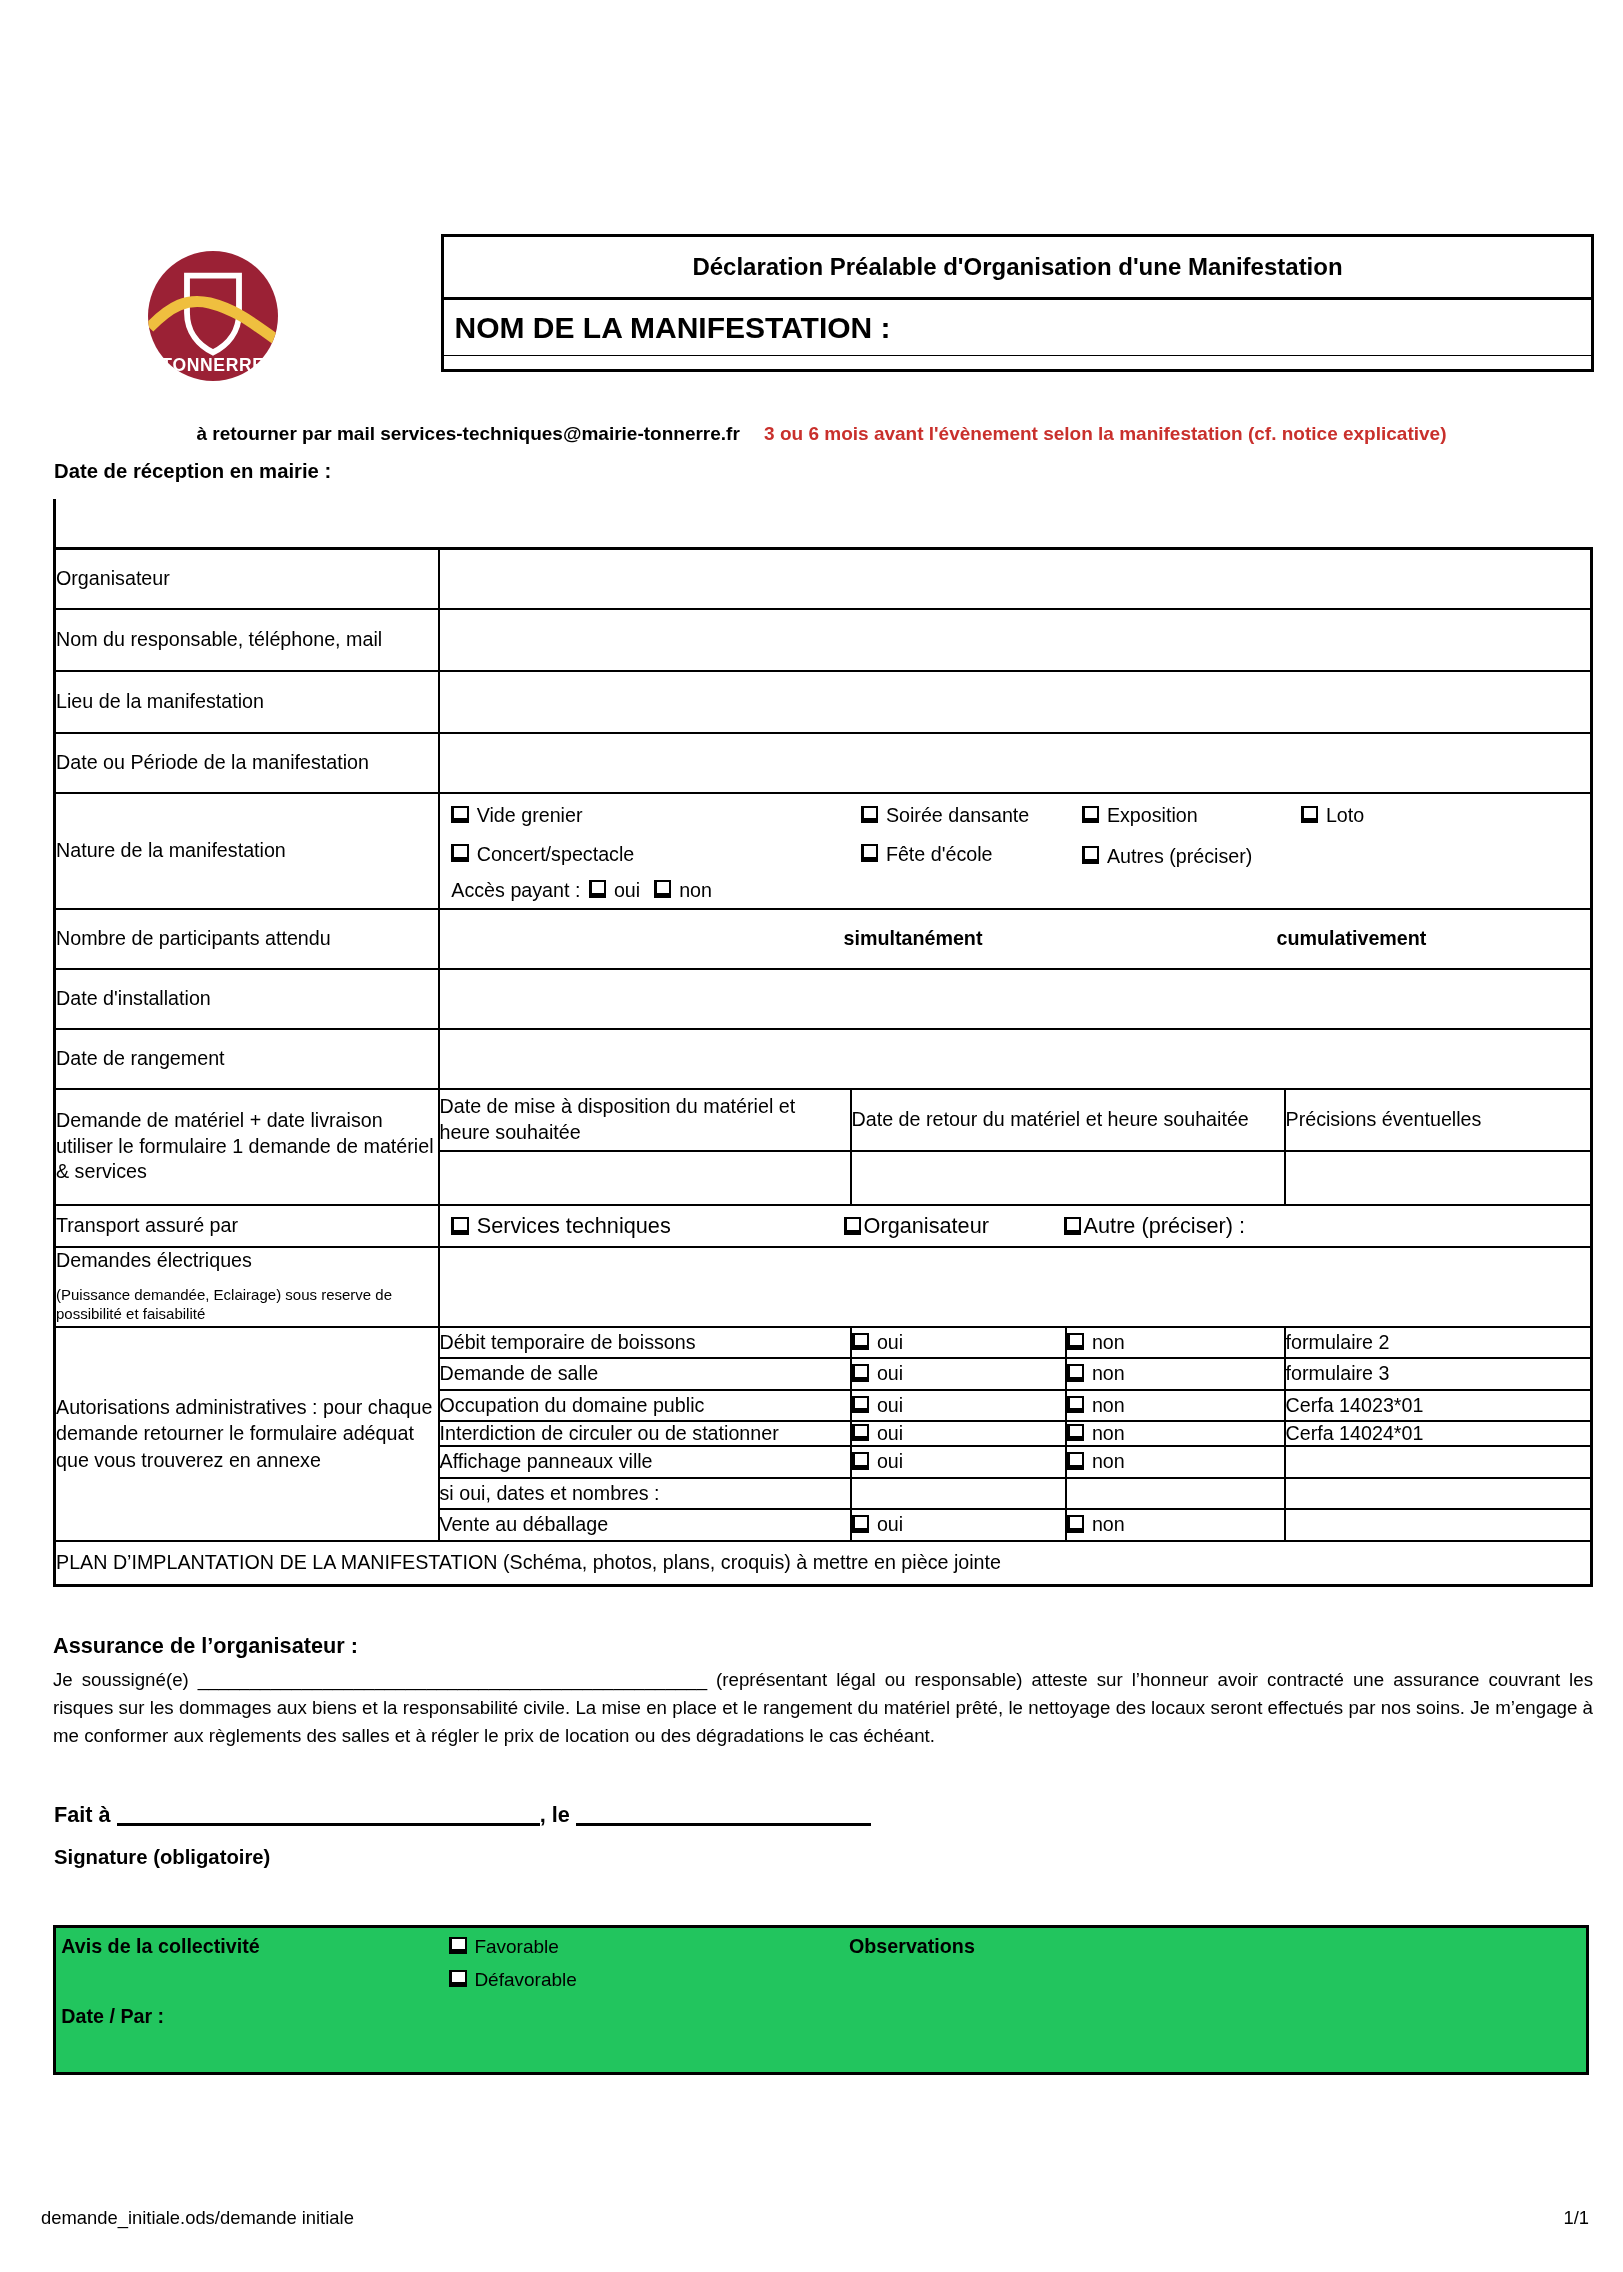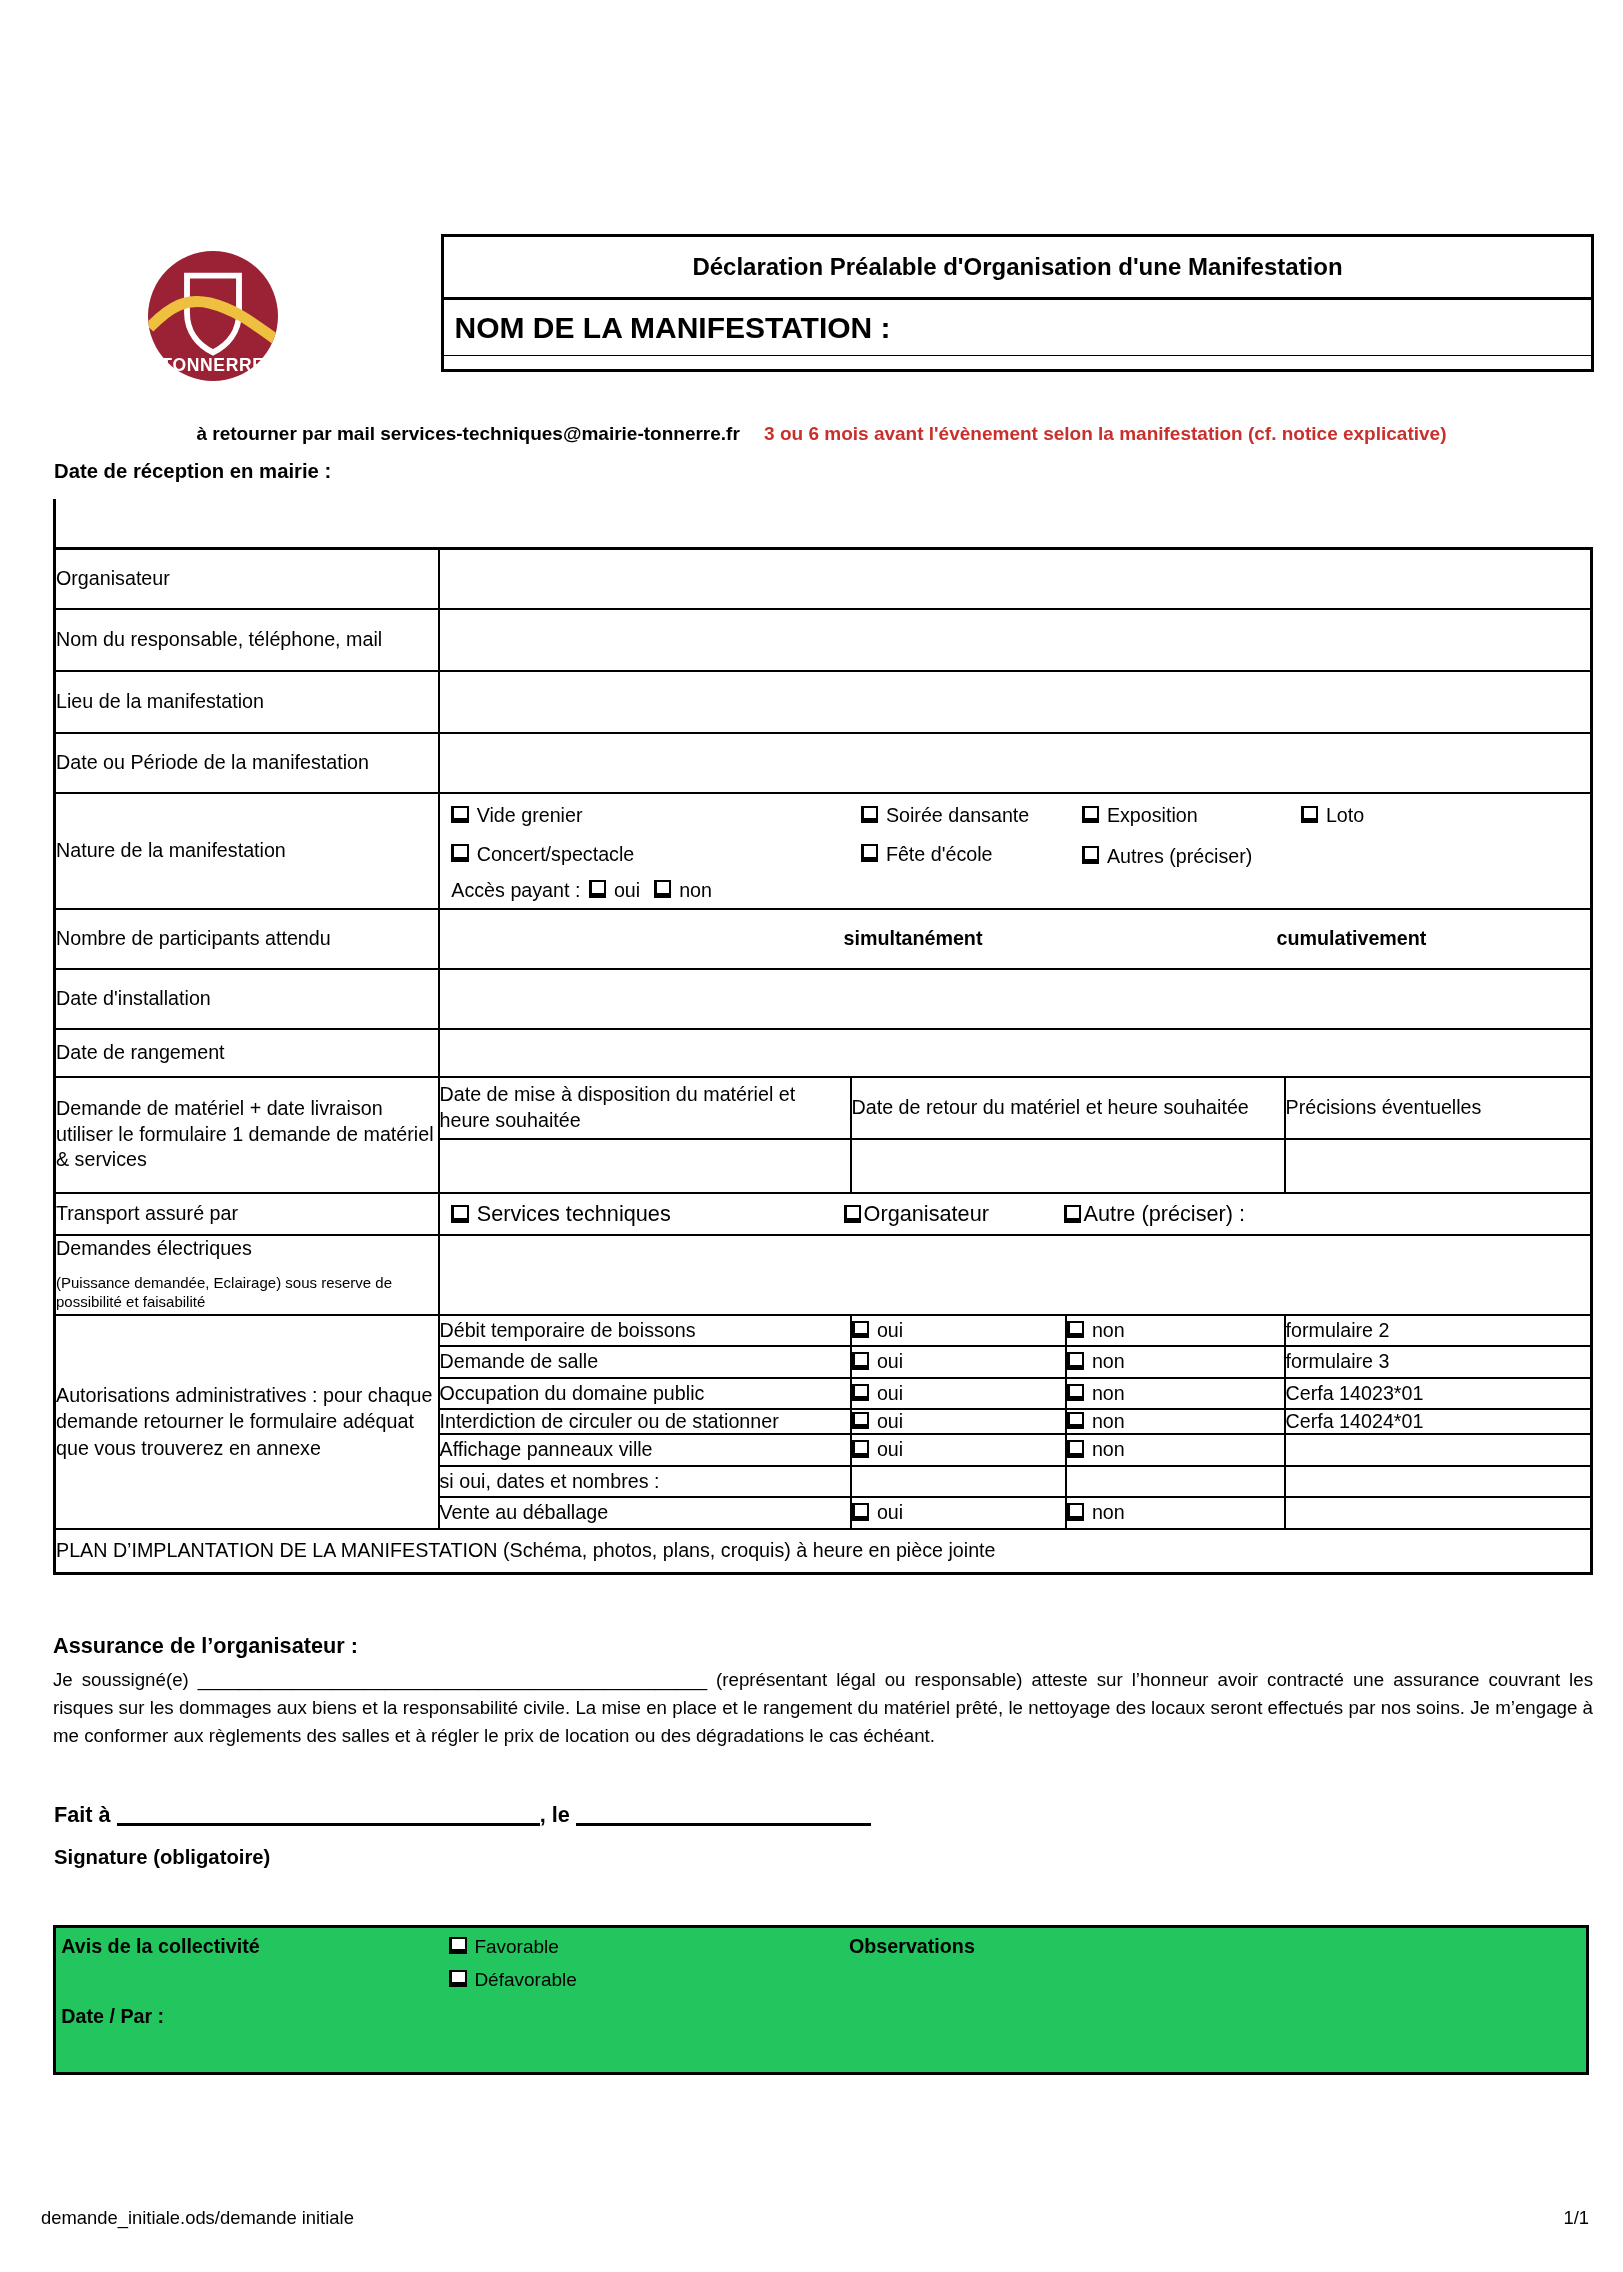--- a/index.html
+++ b/index.html
@@ -149,21 +149,21 @@
         <span class="abs bold" style="left:404px;top:17px">simultanément</span>
         <span class="abs bold" style="left:837px;top:17px">cumulativement</span>
       </td>
     </tr>
 
     <tr style="height:60px">
       <th class="rowlab">Date d'installation</th>
       <td colspan="4"></td>
     </tr>
 
-    <tr style="height:48px">
+    <tr style="height:60px">
       <th class="rowlab">Date de rangement</th>
       <td colspan="4"></td>
     </tr>
 
     <tr style="height:62px">
       <th class="rowlab-center" rowspan="2">Demande de matériel + date livraison utiliser le formulaire 1 demande de matériel &amp; services</th>
       <td class="subhead">Date de mise à disposition du matériel et heure souhaitée</td>
       <td class="subhead" colspan="2">Date de retour du matériel et heure souhaitée</td>
       <td class="subhead">Précisions éventuelles</td>
     </tr>
@@ -228,21 +228,21 @@
       <td class="formcell"></td>
     </tr>
     <tr style="height:31.5px">
       <td class="itemcell">Vente au déballage</td>
       <td class="ouinon"><span class="cb"></span><span>oui</span></td>
       <td class="ouinon"><span class="cb"></span><span>non</span></td>
       <td class="formcell"></td>
     </tr>
 
     <tr style="height:45px">
-      <td colspan="5" class="plancell">PLAN D’IMPLANTATION DE LA MANIFESTATION (Schéma, photos, plans, croquis) à heure en pièce jointe</td>
+      <td colspan="5" class="plancell">PLAN D’IMPLANTATION DE LA MANIFESTATION (Schéma, photos, plans, croquis) à mettre en pièce jointe</td>
     </tr>
   </tbody>
     </table>
 
   <div class="assurance">
     <h3>Assurance de l’organisateur :</h3>
     <p>Je soussigné(e) _________________________________________________ (représentant légal ou responsable) atteste sur l’honneur avoir contracté une assurance couvrant les risques sur les dommages aux biens et la responsabilité civile. La mise en place et le rangement du matériel prêté, le nettoyage des locaux seront effectués par nos soins. Je m’engage à me conformer aux règlements des salles et à régler le prix de location ou des dégradations le cas échéant.</p>
   </div>
 
   <div class="faita"><span>Fait à</span> <span class="uline ul-long"></span><span>, le</span> <span class="uline ul-short"></span></div>

